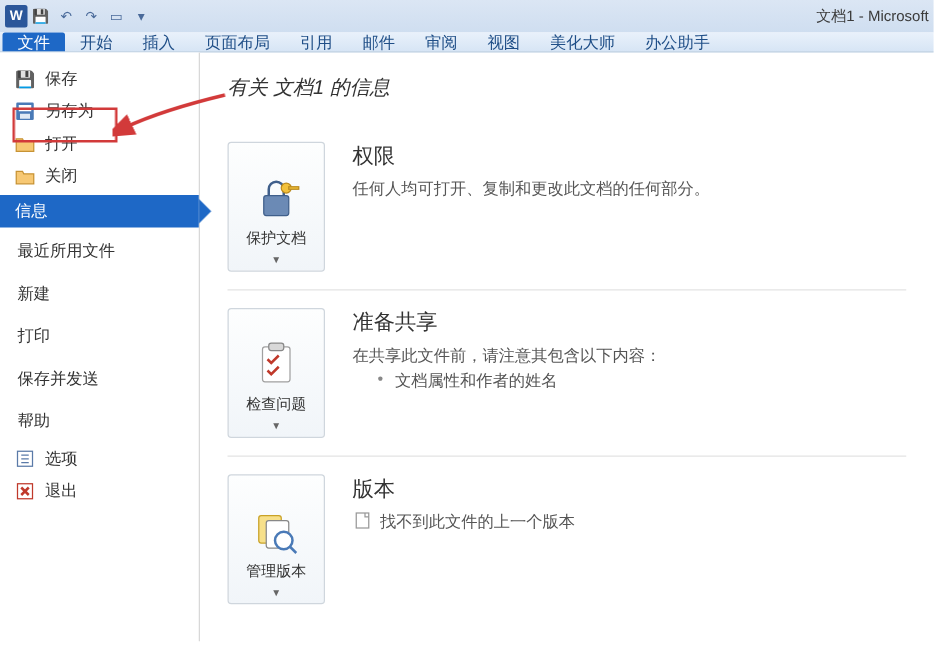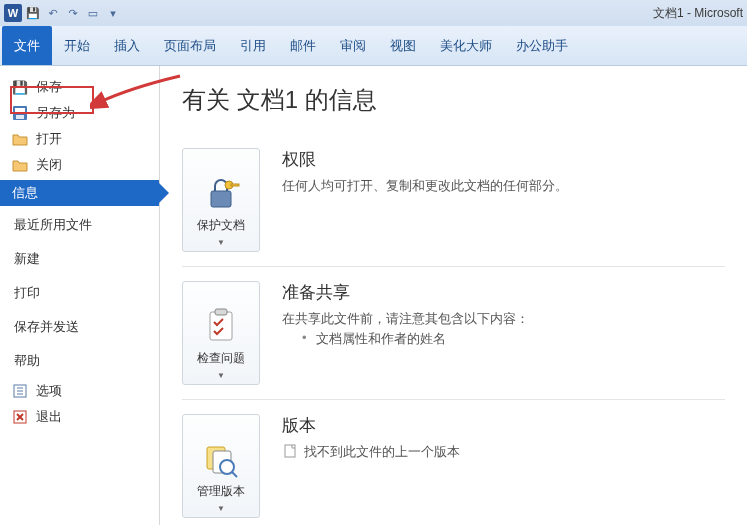--- a/index.html
+++ b/index.html
@@ -4,36 +4,36 @@
 <style>
 * { margin: 0; padding: 0; box-sizing: border-box; font-family: "Microsoft YaHei", sans-serif; }
 body { width: 747px; height: 525px; background: #fff; overflow: hidden; position: relative; }
 
 .titlebar { height: 26px; background: linear-gradient(#dbe6f4, #cfdef0); display: flex; align-items: center; padding: 0 4px; font-size: 12px; }
 .titlebar .win-icon { width: 18px; height: 18px; background: #2b579a; border-radius: 2px; display: flex; align-items: center; justify-content: center; color: #fff; font-weight: bold; font-size: 11px; margin-right: 4px; }
 .titlebar .qat { display: flex; gap: 6px; align-items: center; }
 .titlebar .qat span { width: 14px; height: 14px; display: inline-flex; align-items: center; justify-content: center; color: #4a6a9a; font-size: 11px; }
 .titlebar .doc-area { margin-left: auto; display: flex; align-items: center; gap: 6px; color: #3b3b3b; text-align: center; }
 
-.ribbon-tabs { height: 40px; background: linear-gradient(#e9f1fb, #d7e5f5); display: flex; align-items: stretch; font-size: 13px; border-bottom: 1px solid #b8cce0; }
+.ribbon-tabs { height: 16px; background: linear-gradient(#e9f1fb, #d7e5f5); display: flex; align-items: stretch; font-size: 13px; border-bottom: 1px solid #b8cce0; }
 .ribbon-tabs .tab { padding: 0 12px; display: flex; align-items: center; color: #1f4e87; cursor: pointer; }
 .ribbon-tabs .tab.file { background: #1e68c6; color: #fff; font-weight: normal; margin-left: 2px; border-radius: 2px 2px 0 0; }
 
 .backstage { display: flex; height: calc(525px - 54px); }
 .side { width: 160px; background: #fff; border-right: 1px solid #d8d8d8; padding-top: 8px; }
 .side .item { display: flex; align-items: center; gap: 8px; padding: 3px 12px; font-size: 13px; color: #333; cursor: pointer; height: 26px; }
 .side .item .ic { width: 16px; height: 16px; display: inline-flex; align-items: center; justify-content: center; }
 .side .item.selected { background: #1e68c6; color: #fff; position: relative; margin: 2px 0; height: 26px; }
 .side .item.selected::after { content: ""; position: absolute; right: -10px; top: 50%; transform: translateY(-50%); border-left: 10px solid #1e68c6; border-top: 10px solid transparent; border-bottom: 10px solid transparent; }
 .side .plain { padding: 8px 14px; font-size: 13px; color: #333; cursor: pointer; }
 
 .highlight-box { position: absolute; border: 2px solid #d23a3a; pointer-events: none; }
 
 .content { flex: 1; padding: 18px 22px; overflow: auto; }
-.content h1 { font-size: 24px; font-weight: normal; color: #333; margin-bottom: 18px; }
+.content h1 { font-size: 16px; font-weight: normal; color: #333; margin-bottom: 18px; font-style: italic; }
 
 .section { display: flex; gap: 22px; padding: 14px 0; border-bottom: 1px solid #e4e4e4; }
 .section:last-child { border-bottom: none; }
 .big-btn { width: 78px; display: flex; flex-direction: column; align-items: center; gap: 4px; border: 1px solid #cfd6dd; border-radius: 3px; padding: 24px 4px 4px; background: linear-gradient(#fdfefe,#f1f5f9); font-size: 12px; color: #333; cursor: pointer; }
 .big-btn .big-ic { width: 40px; height: 40px; display: flex; align-items: center; justify-content: center; }
 .big-btn .drop { font-size: 8px; color: #666; }
 .info { flex: 1; font-size: 13px; color: #333; }
 .info .heading { font-size: 17px; margin-bottom: 6px; color: #333; }
 .info .line { margin: 2px 0; color: #555; }
 .info .bullet { margin-left: 34px; position: relative; }

